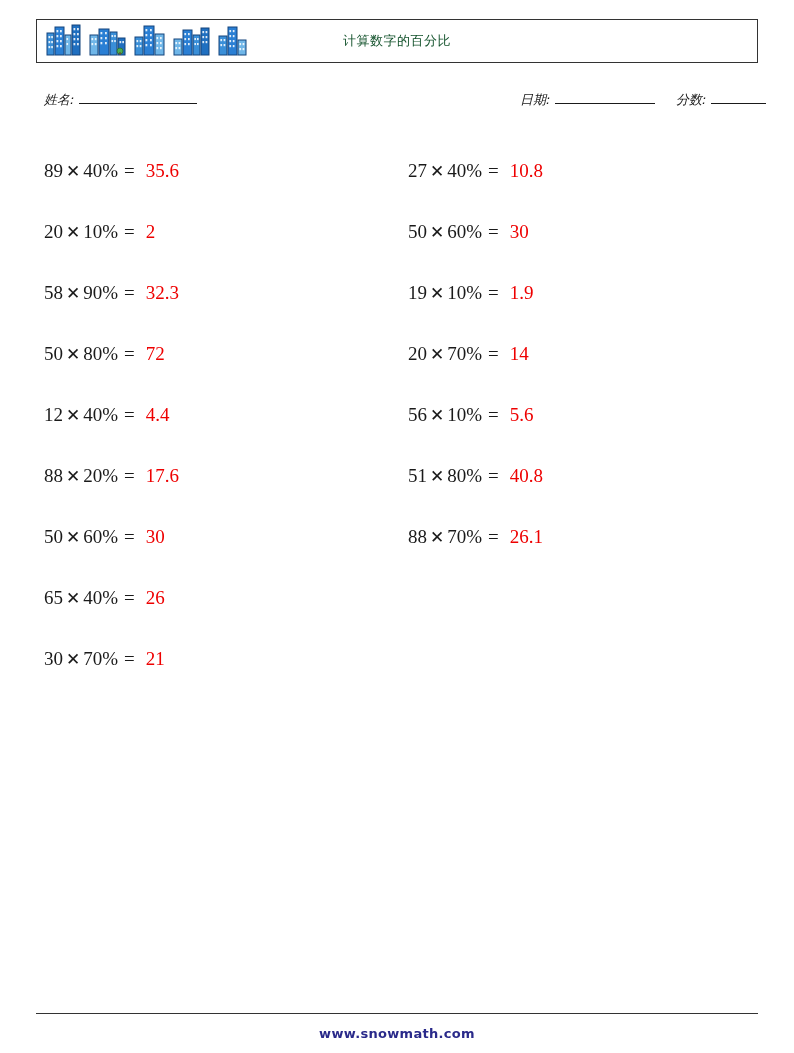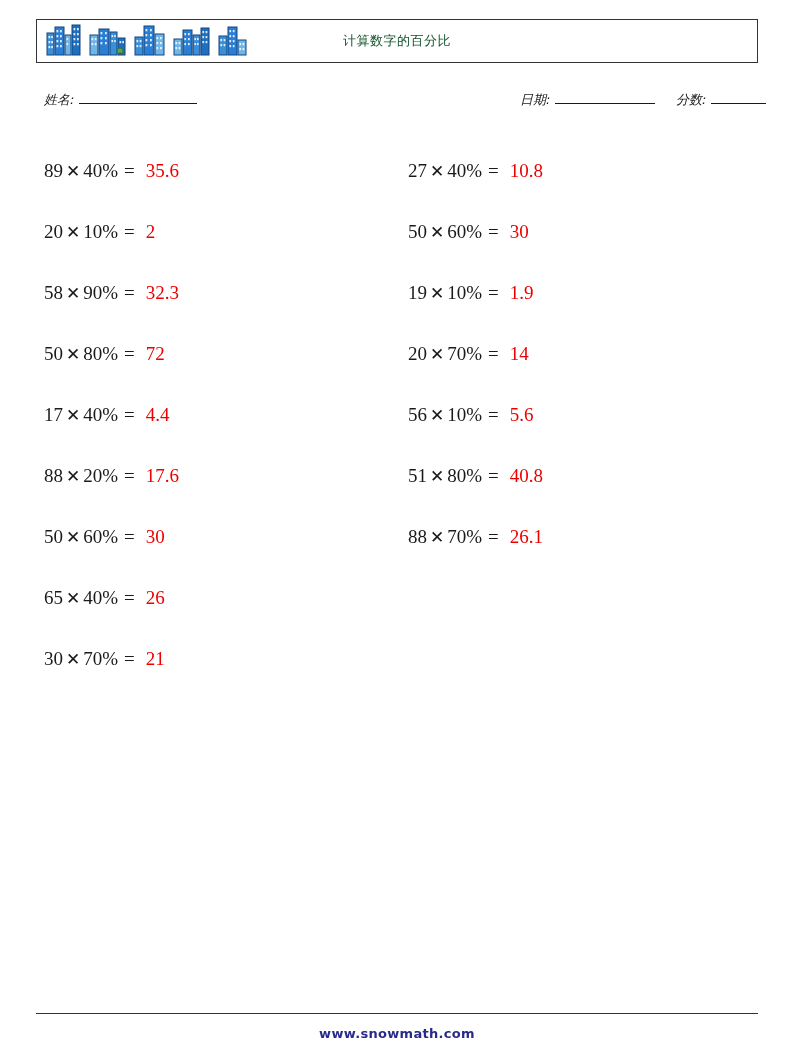--- a/index.html
+++ b/index.html
@@ -316,21 +316,21 @@
       </div>
       <div class="prob">
         <span class="expr"><span>58</span><span class="times">✕</span><span>90%</span><span style="padding: 0px 5px 0px 6px;">=</span></span>
         <span class="ans">32.3</span>
       </div>
       <div class="prob">
         <span class="expr"><span>50</span><span class="times">✕</span><span>80%</span><span style="padding: 0px 5px 0px 6px;">=</span></span>
         <span class="ans">72</span>
       </div>
       <div class="prob">
-        <span class="expr"><span>17</span><span class="times">✕</span><span>40%</span><span style="padding: 0px 5px 0px 6px;">=</span></span>
+        <span class="expr"><span>12</span><span class="times">✕</span><span>40%</span><span style="padding: 0px 5px 0px 6px;">=</span></span>
         <span class="ans">4.4</span>
       </div>
       <div class="prob">
         <span class="expr"><span>88</span><span class="times">✕</span><span>20%</span><span style="padding: 0px 5px 0px 6px;">=</span></span>
         <span class="ans">17.6</span>
       </div>
       <div class="prob">
         <span class="expr"><span>50</span><span class="times">✕</span><span>60%</span><span style="padding: 0px 5px 0px 6px;">=</span></span>
         <span class="ans">30</span>
       </div>

